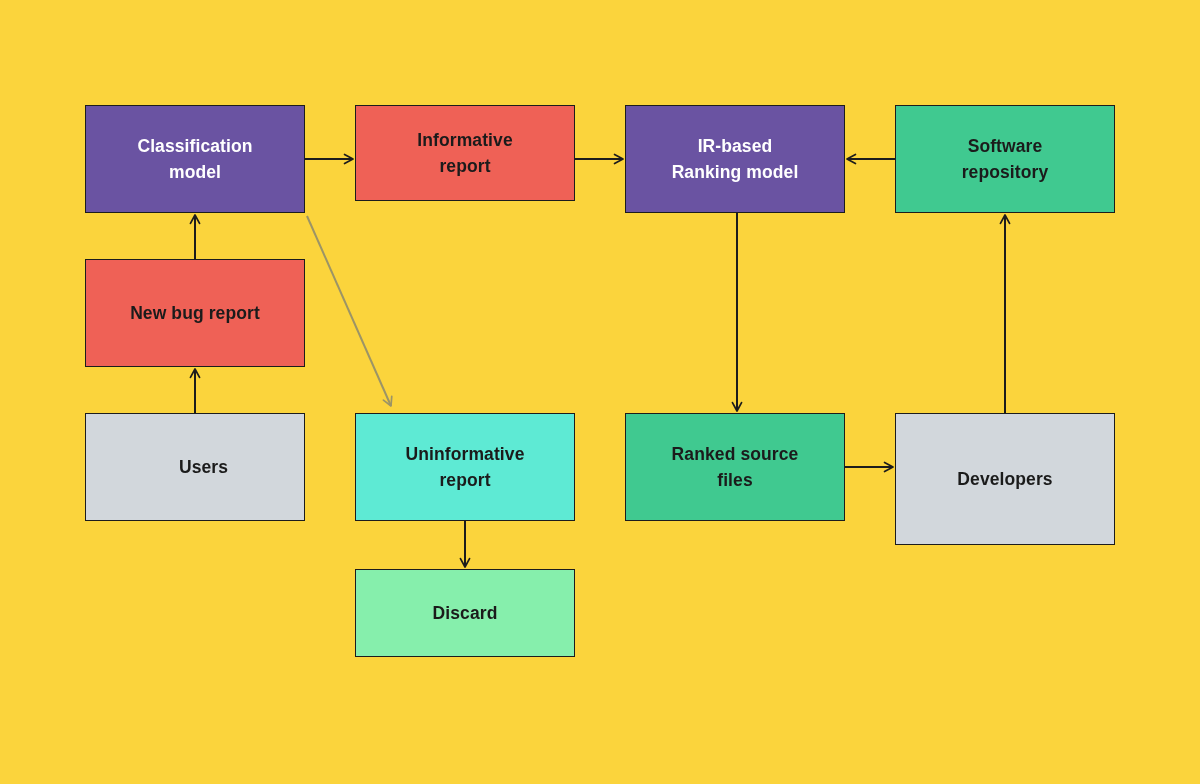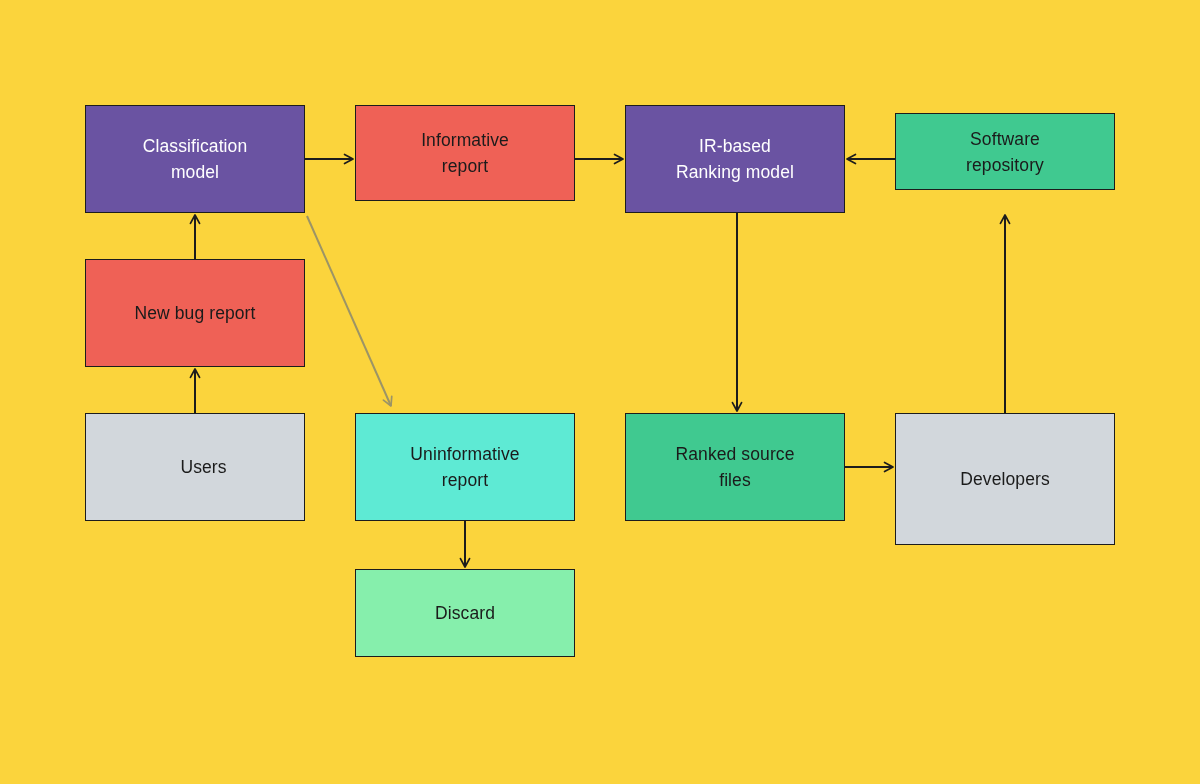--- a/index.html
+++ b/index.html
@@ -27,21 +27,21 @@
     position: absolute;
     box-sizing: border-box;
     border: 1.5px solid #1c1c1c;
     display: flex;
     align-items: center;
     justify-content: center;
     text-align: center;
   }
   .node-label {
     font-size: 17.5px;
-    font-weight: 400;
+    font-weight: 700;
     line-height: 26px;
     letter-spacing: 0.1px;
     white-space: pre;
   }
 </style>
 </head>
 <body style="background: rgb(251, 212, 60);">
 
 <div class="canvas" id="canvas">
   <svg class="edges-layer" id="edges-layer" width="1200" height="784" viewBox="0 0 1200 784" xmlns="http://www.w3.org/2000/svg">
@@ -72,21 +72,21 @@
 model</div>
       </div>
       <div class="node" style="left: 355px; top: 105px; width: 220px; height: 96px; background: rgb(239, 97, 86); border-color: rgb(28, 28, 28);">
         <div class="node-label" style="color: rgb(27, 27, 27);">Informative
 report</div>
       </div>
       <div class="node" style="left: 625px; top: 105px; width: 220px; height: 108px; background: rgb(106, 83, 162); border-color: rgb(28, 28, 28);">
         <div class="node-label" style="color: rgb(255, 255, 255);">IR-based
 Ranking model</div>
       </div>
-      <div class="node" style="left: 895px; top: 113px; width: 220px; height: 77px; background: rgb(64, 201, 144); border-color: rgb(28, 28, 28);">
+      <div class="node" style="left: 895px; top: 105px; width: 220px; height: 108px; background: rgb(64, 201, 144); border-color: rgb(28, 28, 28);">
         <div class="node-label" style="color: rgb(27, 27, 27);">Software
 repository</div>
       </div>
       <div class="node" style="left: 85px; top: 259px; width: 220px; height: 108px; background: rgb(239, 97, 86); border-color: rgb(28, 28, 28);">
         <div class="node-label" style="color: rgb(27, 27, 27);">New bug report</div>
       </div>
       <div class="node" style="left: 85px; top: 413px; width: 220px; height: 108px; background: rgb(210, 215, 220); border-color: rgb(28, 28, 28); padding-left: 17px;">
         <div class="node-label" style="color: rgb(27, 27, 27);">Users</div>
       </div>
       <div class="node" style="left: 355px; top: 413px; width: 220px; height: 108px; background: #5eead4; border-color: rgb(28, 28, 28);">

